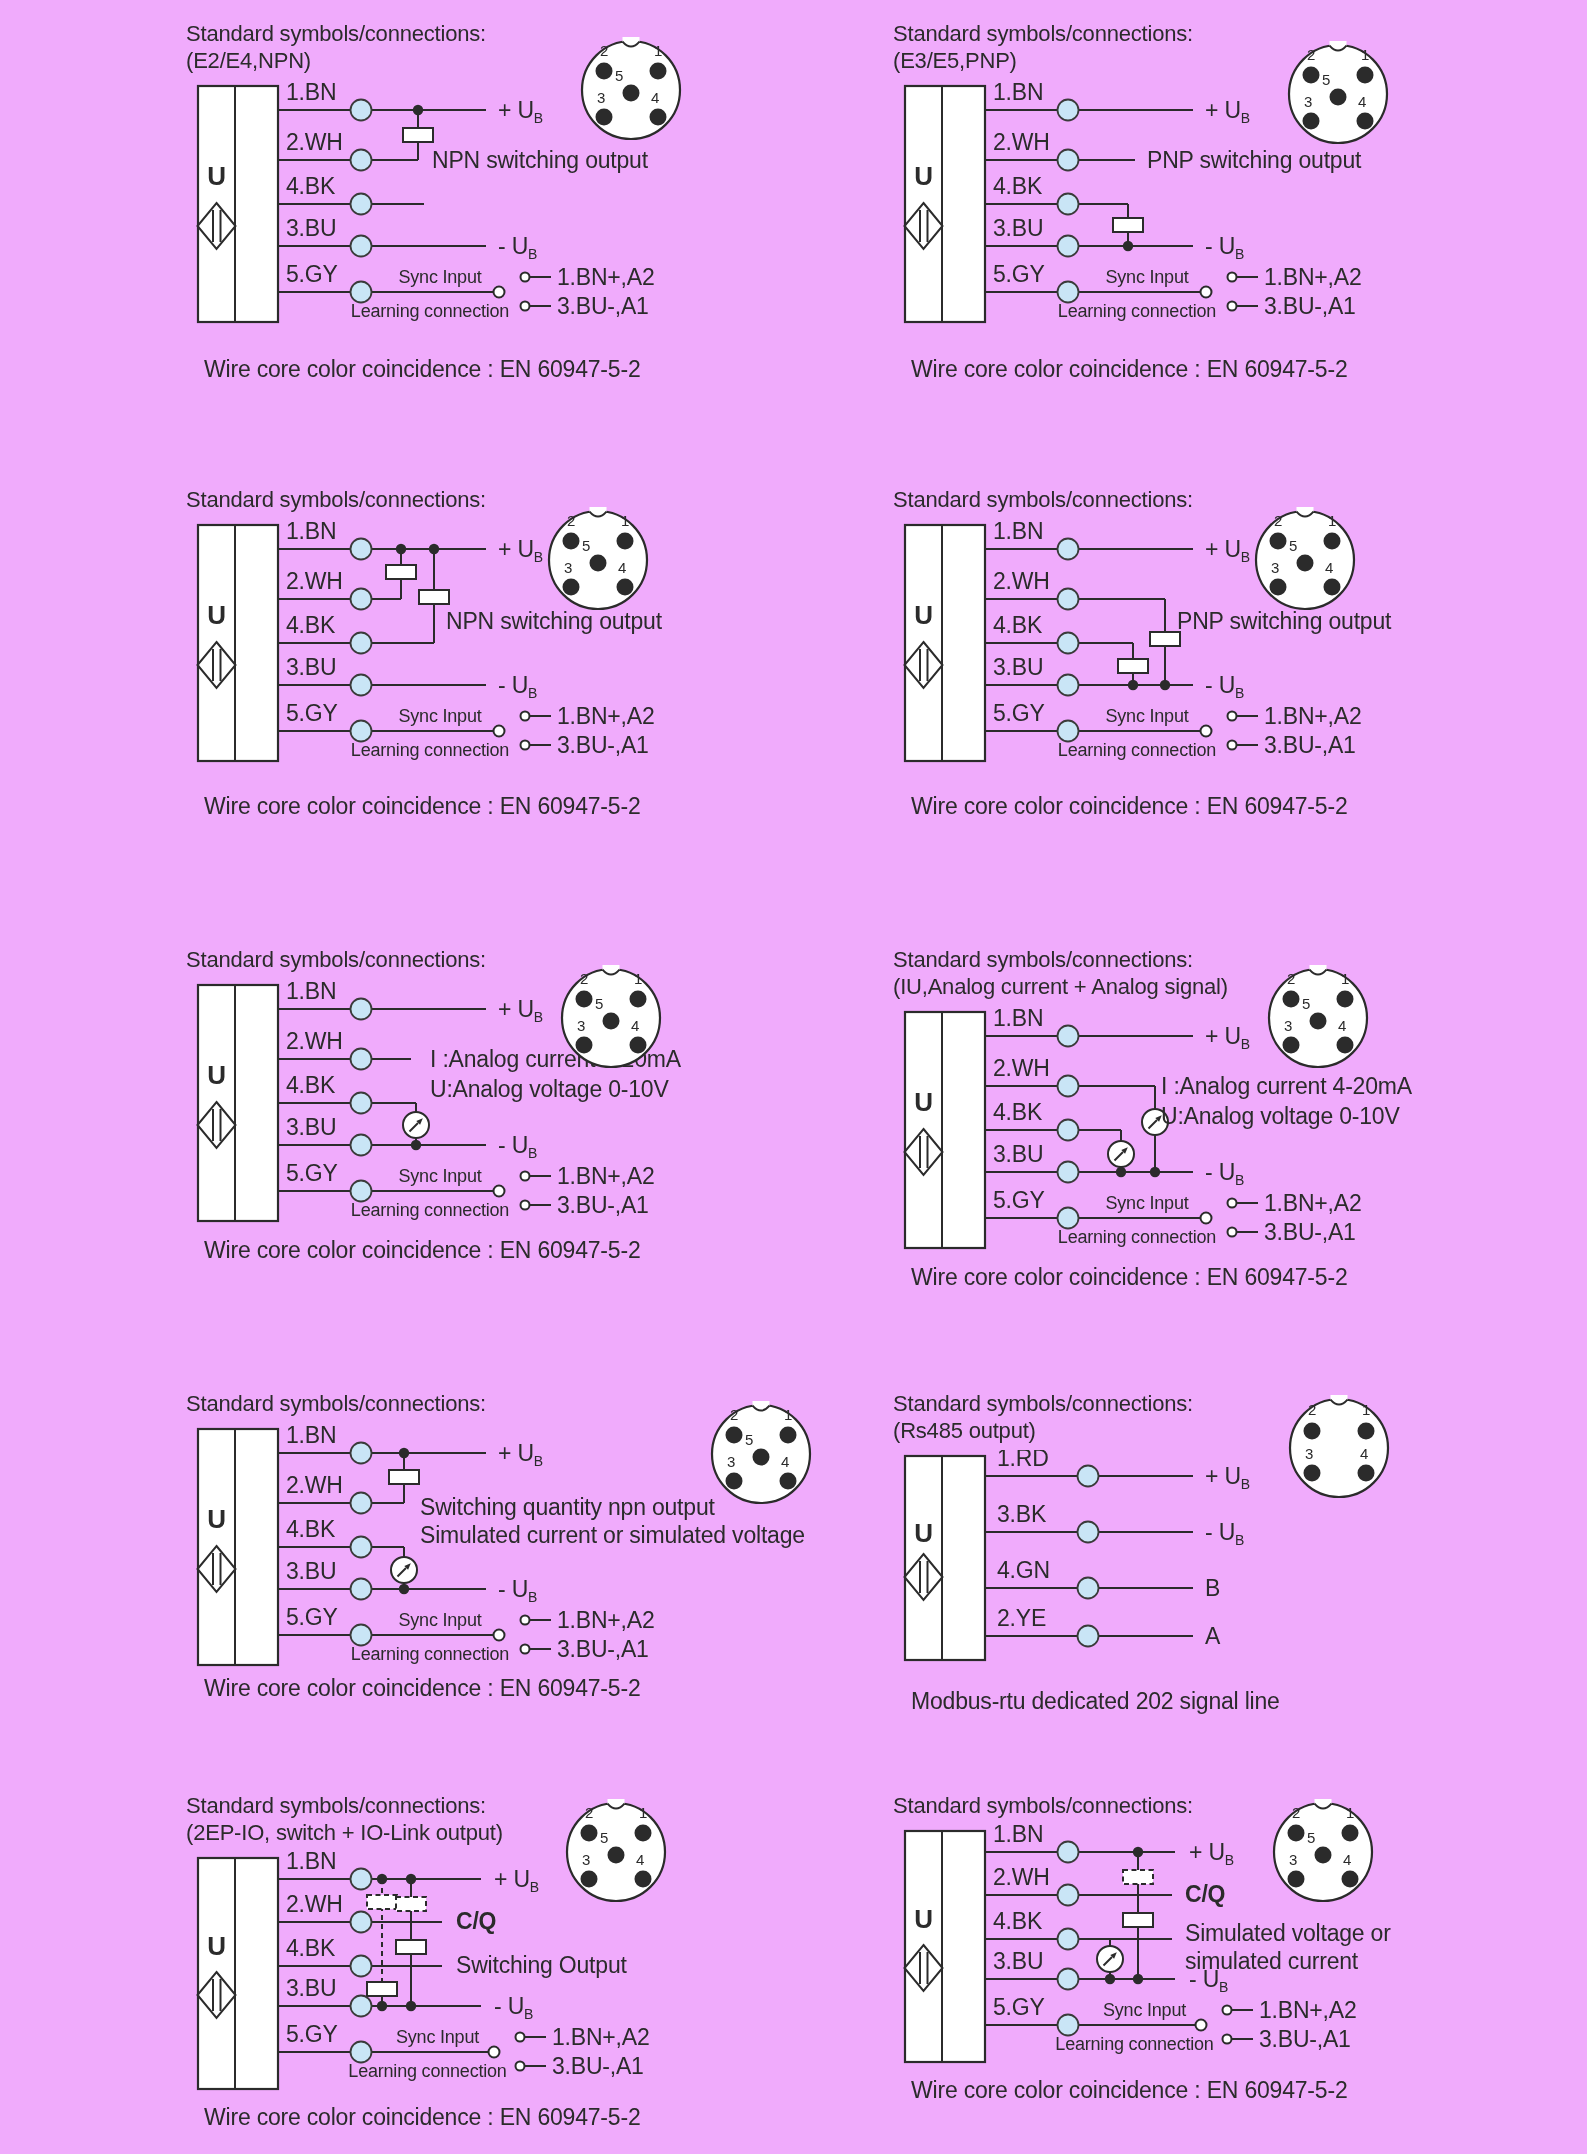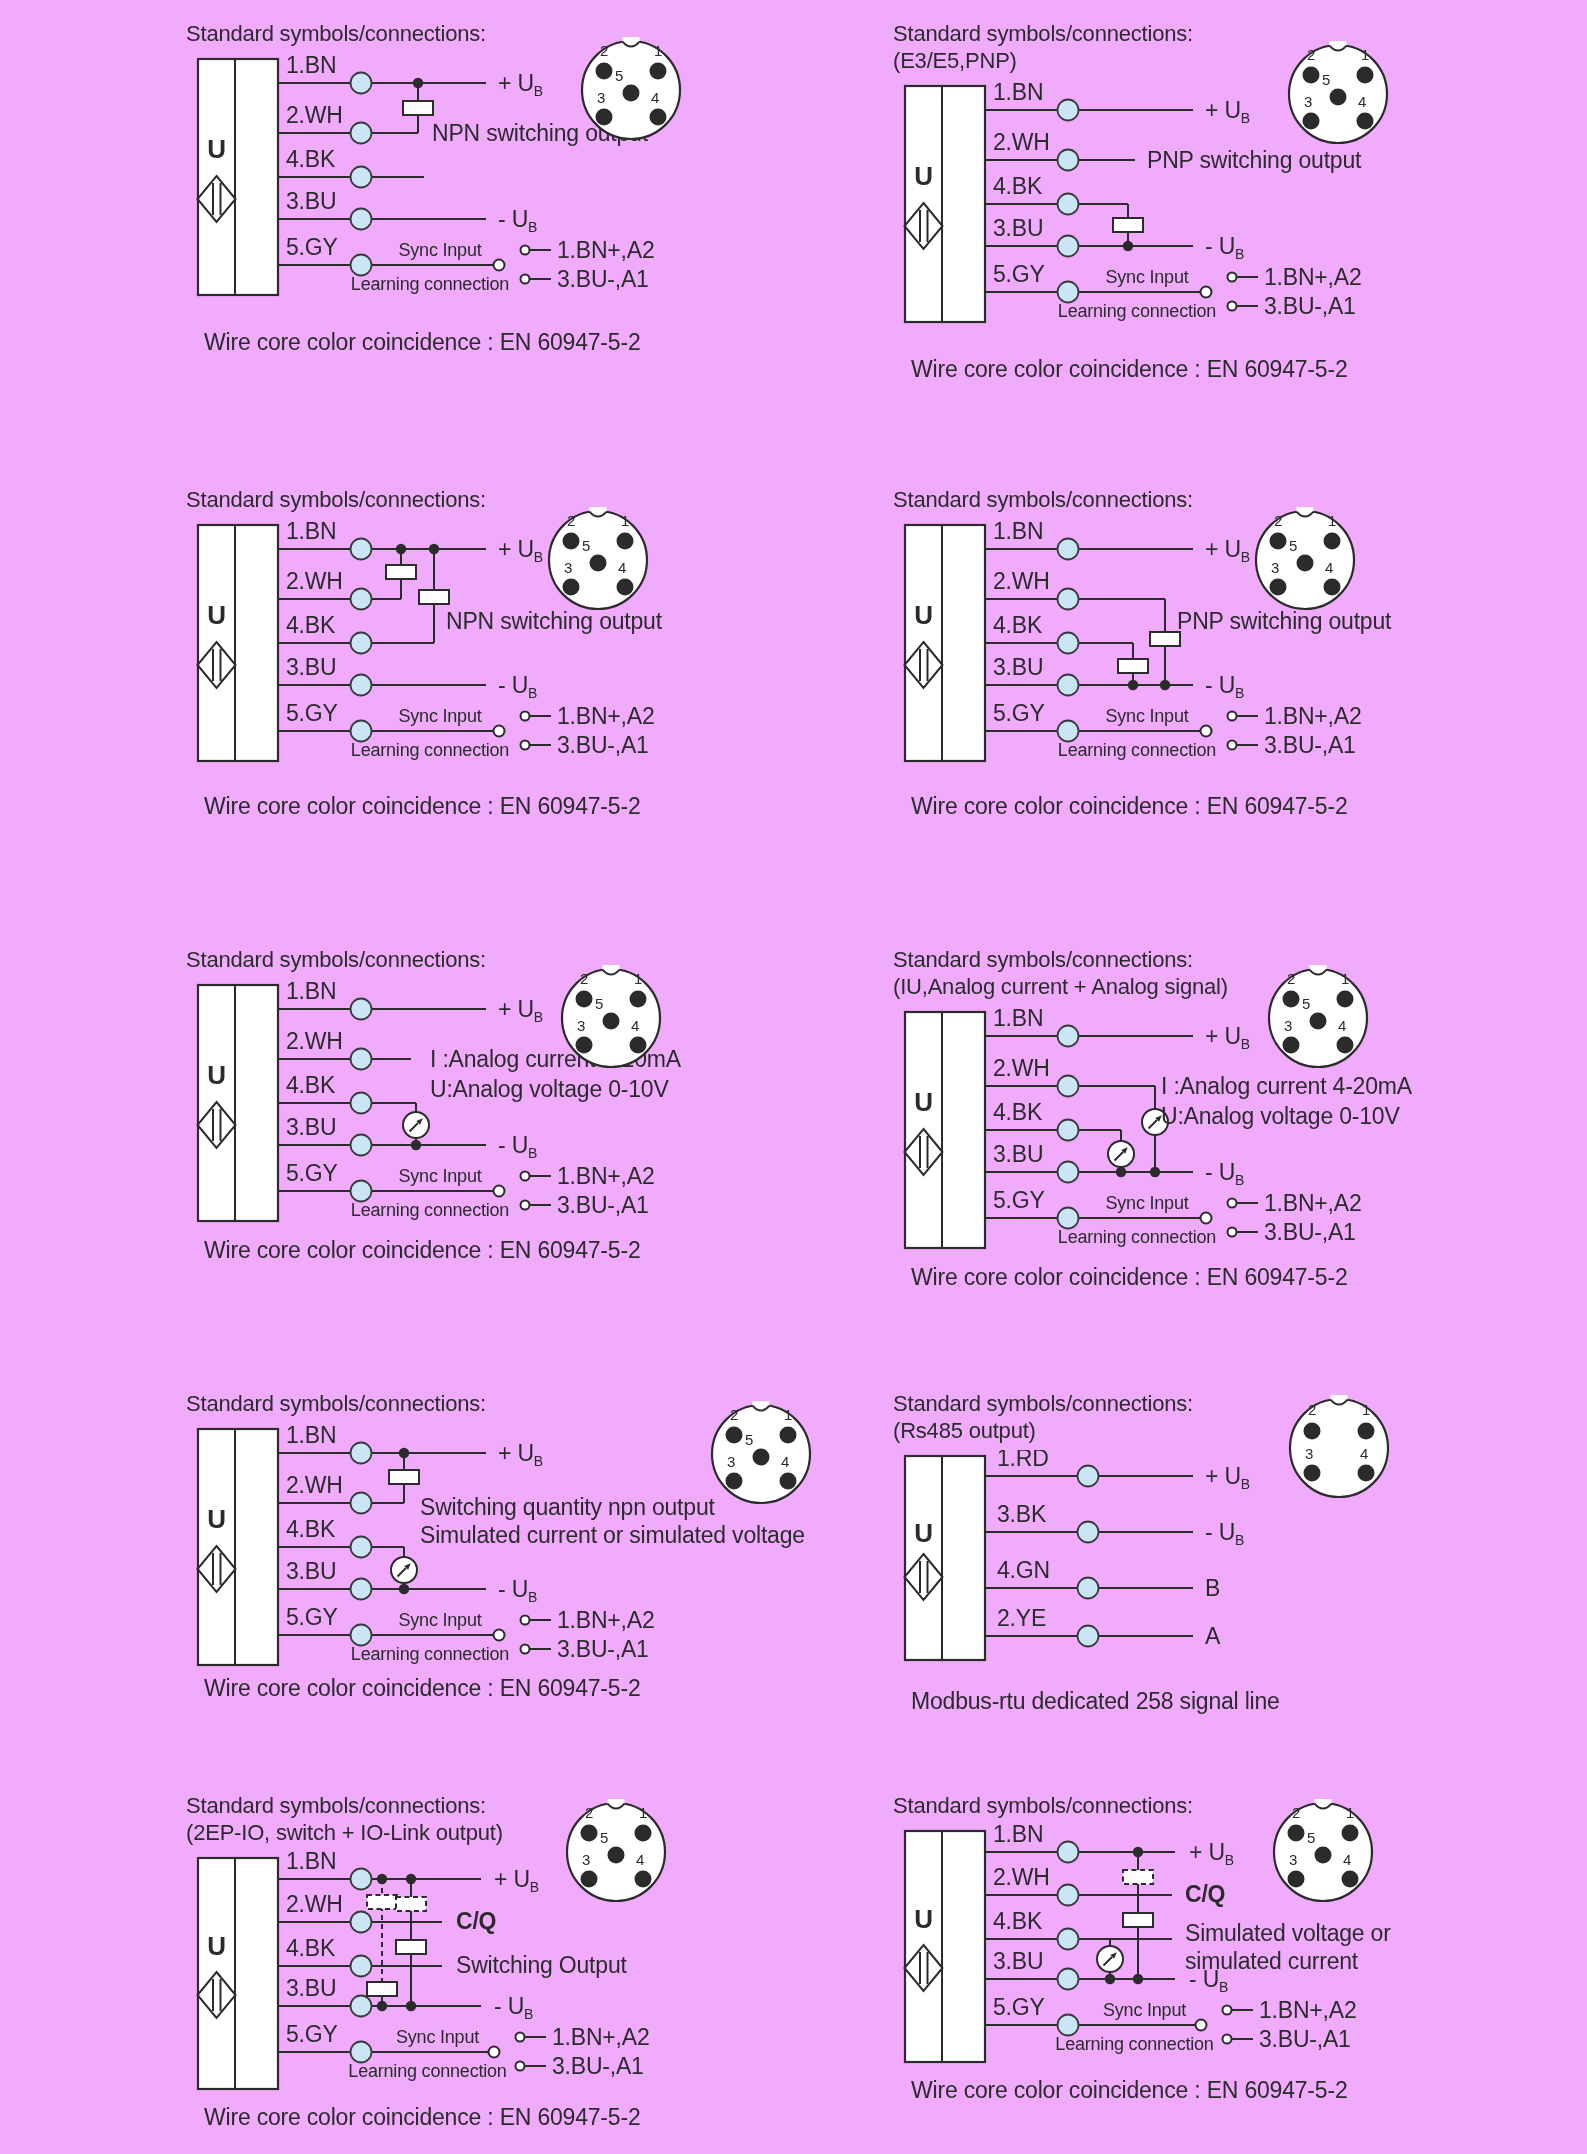--- a/index.html
+++ b/index.html
@@ -11,20 +11,21 @@
   .diagram{display:block;margin-top:6px;}
   .connector{position:absolute;}
   svg text{fill:#2b2b2b;}
 </style>
 </head>
 <body>
 
 <div id="page">
   <div class="block" style="left: 186px; top: 20px;">
     <div class="title">Standard symbols/connections:</div>
+    <div class="subtitle">(E2/E4,NPN)</div>
     <svg class="diagram" width="660" height="250" viewBox="0 0 660 250">
         <rect x="12" y="6" width="80" height="236" fill="#fff" stroke="#2b2b2b" stroke-width="2.2"></rect>
         <line x1="49" y1="6" x2="49" y2="242" stroke="#2b2b2b" stroke-width="2"></line>
         <text x="30.5" y="105" font-size="26" font-family="&quot;Liberation Sans&quot;,&quot;DejaVu Sans&quot;,sans-serif" text-anchor="middle" font-weight="bold" letter-spacing="-0.2">U</text>
         <path d="M 30.5 123 L 49.5 146 L 30.5 169 L 11.5 146 Z" fill="none" stroke="#2b2b2b" stroke-width="2"></path>
         <line x1="27" y1="130" x2="27" y2="162" stroke="#2b2b2b" stroke-width="2"></line>
         <line x1="34.5" y1="130" x2="34.5" y2="162" stroke="#2b2b2b" stroke-width="2"></line>
         <text x="100" y="20" font-size="23" font-family="&quot;Liberation Sans&quot;,&quot;DejaVu Sans&quot;,sans-serif" text-anchor="start" font-weight="normal" letter-spacing="-0.2">1.BN</text>
         <line x1="92" y1="30" x2="300" y2="30" stroke="#2b2b2b" stroke-width="2"></line>
         <text x="100" y="70" font-size="23" font-family="&quot;Liberation Sans&quot;,&quot;DejaVu Sans&quot;,sans-serif" text-anchor="start" font-weight="normal" letter-spacing="-0.2">2.WH</text>
@@ -460,21 +461,21 @@
         <line x1="92" y1="186" x2="300" y2="186" stroke="#2b2b2b" stroke-width="2"></line>
         <circle cx="195" cy="26" r="10.5" fill="#c9e5f6" stroke="#3a3a3a" stroke-width="1.8"></circle>
         <circle cx="195" cy="82" r="10.5" fill="#c9e5f6" stroke="#3a3a3a" stroke-width="1.8"></circle>
         <circle cx="195" cy="138" r="10.5" fill="#c9e5f6" stroke="#3a3a3a" stroke-width="1.8"></circle>
         <circle cx="195" cy="186" r="10.5" fill="#c9e5f6" stroke="#3a3a3a" stroke-width="1.8"></circle>
         <text x="312" y="34" font-size="23" font-family="&quot;Liberation Sans&quot;,&quot;DejaVu Sans&quot;,sans-serif" text-anchor="start" font-weight="normal" letter-spacing="-0.2"><tspan>+ U</tspan><tspan dy="5" font-size="14">B</tspan></text>
         <text x="312" y="90" font-size="23" font-family="&quot;Liberation Sans&quot;,&quot;DejaVu Sans&quot;,sans-serif" text-anchor="start" font-weight="normal" letter-spacing="-0.2"><tspan>- U</tspan><tspan dy="5" font-size="14">B</tspan></text>
         <text x="312" y="146" font-size="23" font-family="&quot;Liberation Sans&quot;,&quot;DejaVu Sans&quot;,sans-serif" text-anchor="start" font-weight="normal" letter-spacing="-0.2">B</text>
         <text x="312" y="194" font-size="23" font-family="&quot;Liberation Sans&quot;,&quot;DejaVu Sans&quot;,sans-serif" text-anchor="start" font-weight="normal" letter-spacing="-0.2">A</text>
       </svg>
-    <div class="caption" style="margin-top: 16px;">Modbus-rtu dedicated 258 signal line</div>
+    <div class="caption" style="margin-top: 16px;">Modbus-rtu dedicated 202 signal line</div>
     <svg class="connector" width="124" height="124" viewBox="-62 -62 124 124" style="left: 384px; top: -4px;">
         <circle cx="0" cy="0" r="49" fill="#fff" stroke="#2b2b2b" stroke-width="2.2"></circle>
         <path d="M -8.5 -53 L -8.5 -48.3 Q 0 -38.5 8.5 -48.3 L 8.5 -53 Z" fill="#fff" stroke="none"></path>
         <path d="M -8.5 -48.3 Q 0 -38.5 8.5 -48.3" fill="none" stroke="#2b2b2b" stroke-width="2"></path>
         <circle cx="-27" cy="-17" r="8.5" fill="#2b2b2b"></circle>
         <text x="-27" y="-33" font-size="15" font-family="&quot;Liberation Sans&quot;,&quot;DejaVu Sans&quot;,sans-serif" text-anchor="middle" font-weight="normal" letter-spacing="-0.2">2</text>
         <circle cx="27" cy="-17" r="8.5" fill="#2b2b2b"></circle>
         <text x="27" y="-33" font-size="15" font-family="&quot;Liberation Sans&quot;,&quot;DejaVu Sans&quot;,sans-serif" text-anchor="middle" font-weight="normal" letter-spacing="-0.2">1</text>
         <circle cx="-27" cy="25" r="8.5" fill="#2b2b2b"></circle>
         <text x="-30" y="11" font-size="15" font-family="&quot;Liberation Sans&quot;,&quot;DejaVu Sans&quot;,sans-serif" text-anchor="middle" font-weight="normal" letter-spacing="-0.2">3</text>

